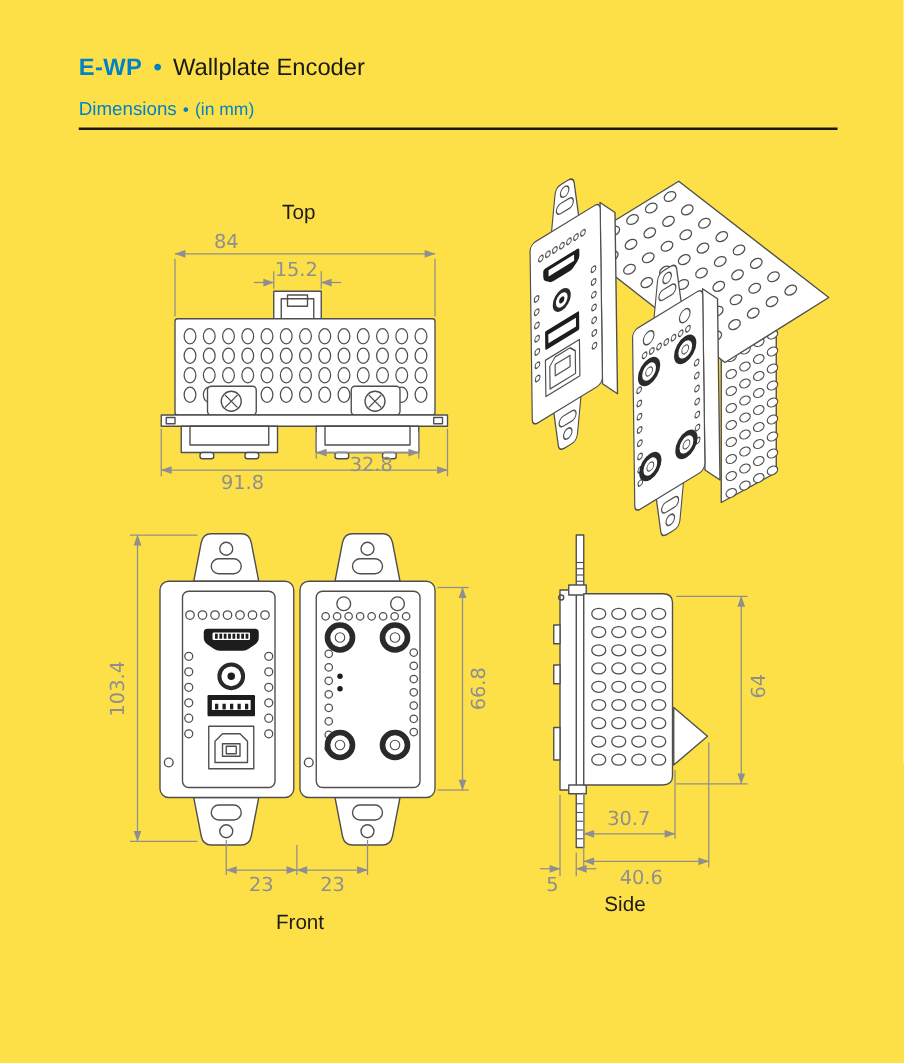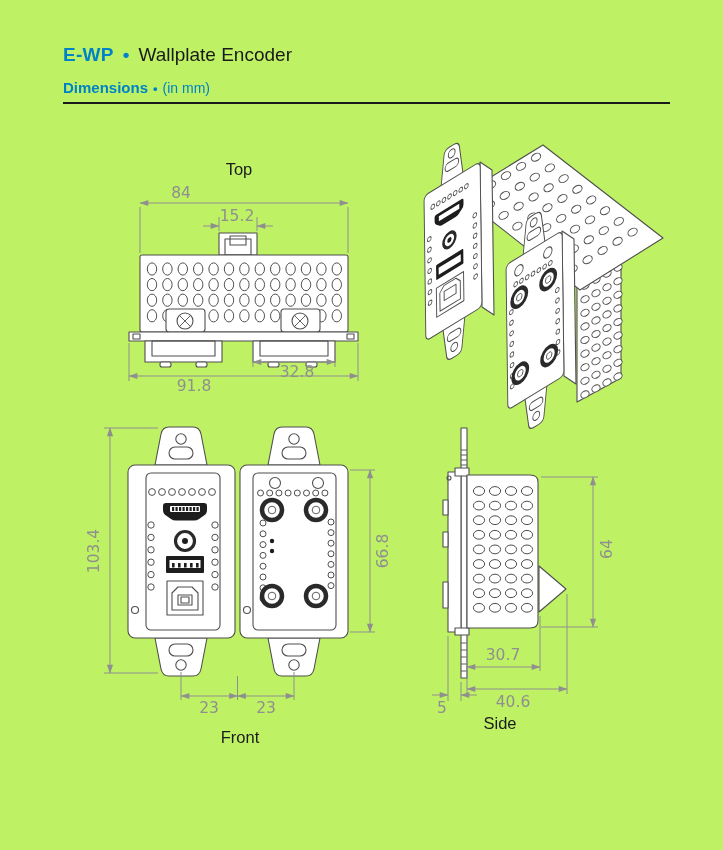--- a/index.html
+++ b/index.html
@@ -1,23 +1,23 @@
 <!DOCTYPE html>
 <html><head>
 <meta charset="utf-8">
 <style>
   html,body{margin:0;padding:0;background:#fff;}
-  .canvas{position:relative;width:723px;height:850px;background:#bef264;overflow:hidden;
+  .canvas{position:relative;width:723px;height:850px;background:#fde047;overflow:hidden;
           font-family:"Liberation Sans",sans-serif;}
   .header{position:absolute;left:63px;top:44px;font-size:19px;white-space:nowrap;}
   .header .product{color:#0082C9;font-weight:bold;letter-spacing:.3px;}
   .header .bullet{color:#0082C9;font-weight:bold;margin:0 9px;}
   .header .title{color:#1a1a1a;}
   .section{position:absolute;left:63px;top:79px;font-size:15px;white-space:nowrap;}
-  .section .stitle{color:#0082C9;font-weight:bold;text-align:right;}
+  .section .stitle{color:#0082C9;font-weight:normal;text-align:right;}
   .section .bullet{color:#0082C9;font-weight:bold;margin:0 5px;font-size:13px;}
   .section .units{color:#0082C9;font-size:14px;}
   .rule{position:absolute;left:63px;top:102px;width:607px;height:2px;background:#1a1a1a;}
   svg{position:absolute;left:0;top:0;}
   .ln{fill:#fff;stroke:#4f4f4f;stroke-width:1.1;stroke-linejoin:round;}
   .lnf{fill:none;stroke:#4f4f4f;stroke-width:1.1;stroke-linejoin:round;}
   .thin{fill:none;stroke:#4f4f4f;stroke-width:0.9;}
   .dk{fill:#1d1d1d;stroke:none;}
   .holes circle,.holes ellipse{fill:#fff;stroke:#4f4f4f;stroke-width:1;}
   .dimln{stroke:#8f8f8f;stroke-width:1;fill:none;}

